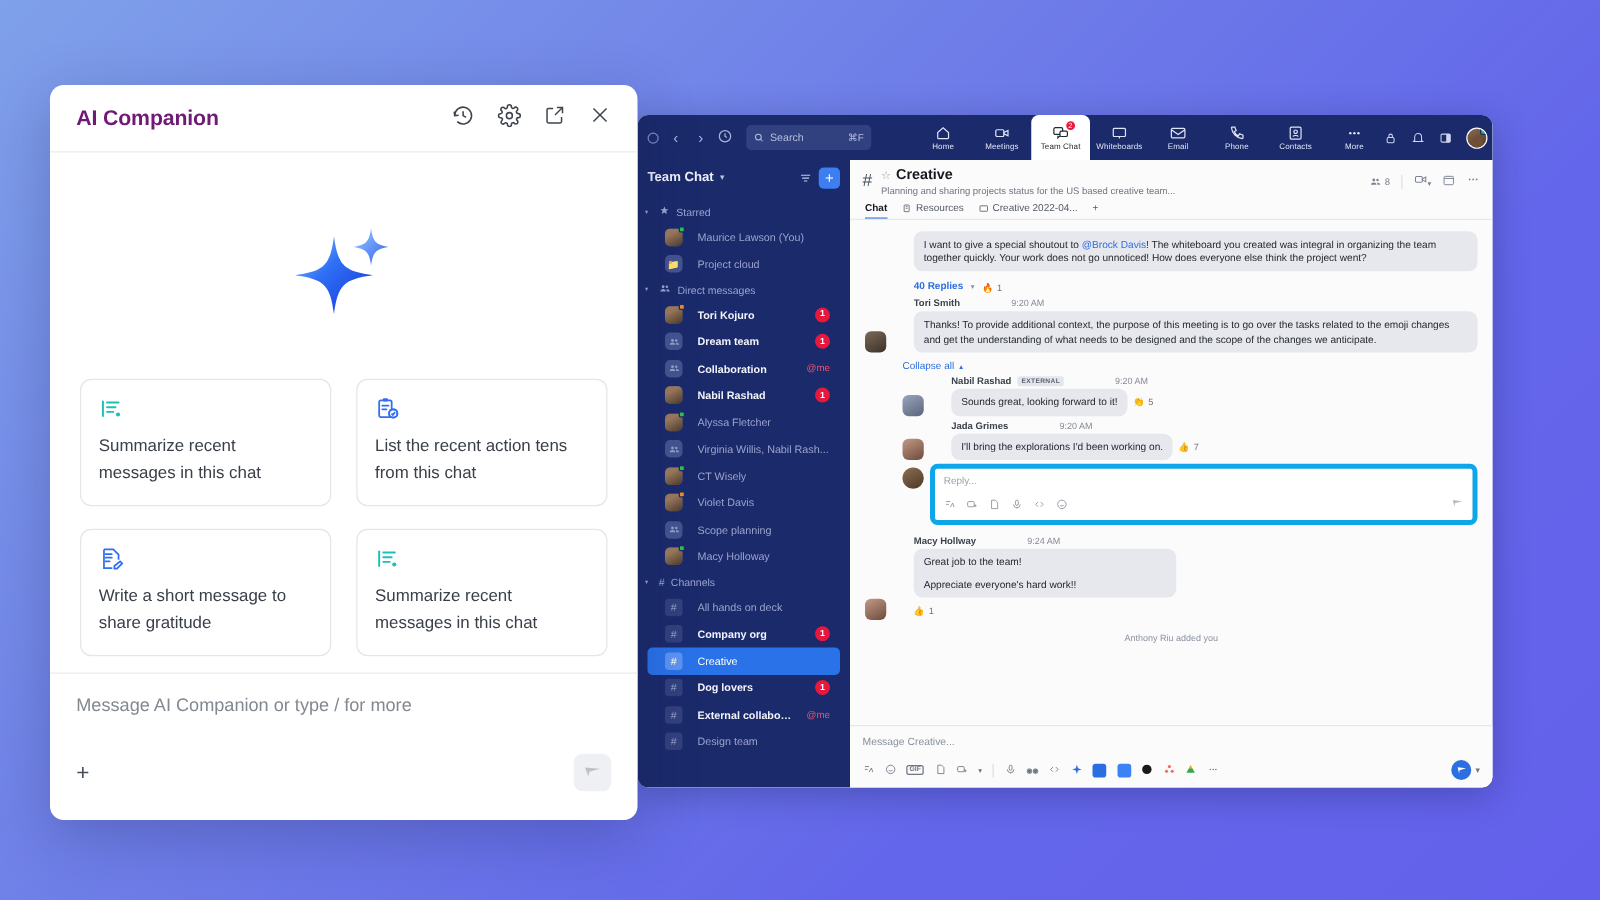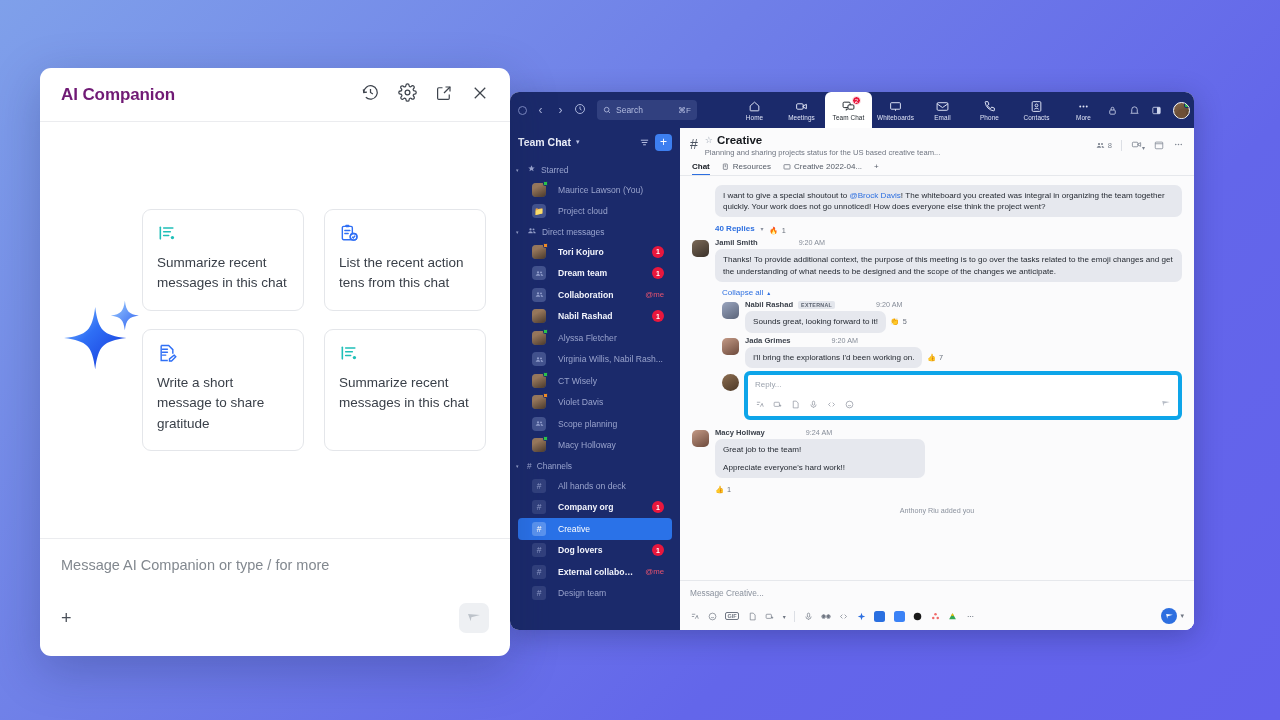--- a/index.html
+++ b/index.html
@@ -145,21 +145,21 @@
   .ch-desc { font-size: 7.6px; color: #6f7581; margin-top: 1.5px; white-space: nowrap; overflow: hidden; text-overflow: ellipsis; }
   .ch-actions { display: flex; align-items: center; gap: 9px; color: #7c838f; padding-top: 2px; }
   .ch-actions .cnt { font-size: 7.6px; display: flex; align-items: center; gap: 2.5px; }
   .ch-divider { width:1px; height:11px; background:#dcdfe5; }
   .ch-tabs { display: flex; align-items: center; gap: 12px; margin-top: 5px; padding-left: 2px; }
   .ch-tab { font-size: 8px; color: #545b66; display: flex; align-items: center; gap: 3px; padding-bottom: 3px; }
   .ch-tab.active { color: #141820; font-weight: 700; border-bottom: 1.6px solid #2d6fe0; }
   .ch-sep { height: 1px; background: #e6e8ec; }
 
   .msgs { flex: 1; overflow: hidden; padding: 4px 12px 0 12px; position: relative; }
-  .m-row { display: flex; gap: 6px; margin-top: 3px; }
+  .m-row { display: flex; gap: 22px; margin-top: 3px; align-items: flex-end; }
   .m-av {
     width: 17px; height: 17px; border-radius: 5px; flex: 0 0 17px;
     background: linear-gradient(150deg,#7c6a58,#3a3129); margin-top: 2px;
   }
   .m-av.f { background: linear-gradient(150deg,#c49a86,#6d4a3c); }
   .m-av.g { background: linear-gradient(150deg,#9aa5bf,#5b6479); }
   .m-col { flex: 1; min-width: 0; }
   .m-name { font-size: 7.6px; color: #3c424c; font-weight: 700; display:flex; align-items:center; gap:5px; }
   .m-time { font-size: 7.2px; color: #858c98; font-weight: 400; margin-left: 36px; }
   .m-ext {
@@ -212,21 +212,21 @@
     background: #ffffff; border-radius: 11px;
     box-shadow: 0 14px 48px rgba(25,30,80,.26);
     display: flex; flex-direction: column; overflow: hidden;
   }
   .ai-head {
     height: 54px; display: flex; align-items: center; padding: 0 21px;
     border-bottom: 1px solid #ebecef; flex: 0 0 54px;
   }
   .ai-title { font-size: 17px; font-weight: 700; color: #701a75; letter-spacing: -.1px; }
   .ai-head-icons { margin-left: auto; display: flex; align-items: center; gap: 18px; color: #3e444d; }
-  .ai-body { flex: 1; display: flex; flex-direction: row; align-items: center; padding: 0 24px; }
+  .ai-body { flex: 1; display: flex; flex-direction: column; align-items: center; padding: 0 24px; }
   .ai-logo { margin-top: 56px; margin-bottom: 42px; }
   .cards { display: grid; grid-template-columns: 1fr 1fr; gap: 18px 20px; width: 100%; }
   .card {
     border: 1px solid #e4e6ea; border-radius: 9px; padding: 13px 14px 16px 14px;
     min-height: 88px; background: #fff;
   }
   .card-ic { height: 22px; margin-bottom: 8px; }
   .card-txt { font-size: 13.5px; line-height: 1.52; color: #3a4049; }
   .ai-foot { border-top: 1px solid #ebecef; padding: 18px 21px 0 21px; height: 118px; }
   .ai-ph { font-size: 14.5px; color: #82888f; }
@@ -606,21 +606,21 @@
                 <span>1</span>
               </span>
             </div>
           </div>
         </div>
 
         <div class="m-row">
           <div class="m-av"></div>
           <div class="m-col">
             <div class="m-name">
-              <span>Jamil Smith</span>
+              <span>Tori Smith</span>
               <span class="m-time">9:20 AM</span>
             </div>
             <div class="bubble wide">Thanks! To provide additional context, the purpose of this meeting is to go over the tasks related to the emoji changes and get the understanding of what needs to be designed and the scope of the changes we anticipate.</div>
           </div>
         </div>
 
         <div class="collapse">
           <span>Collapse all</span>
           <span style="font-size:6px">▴</span>
         </div>

